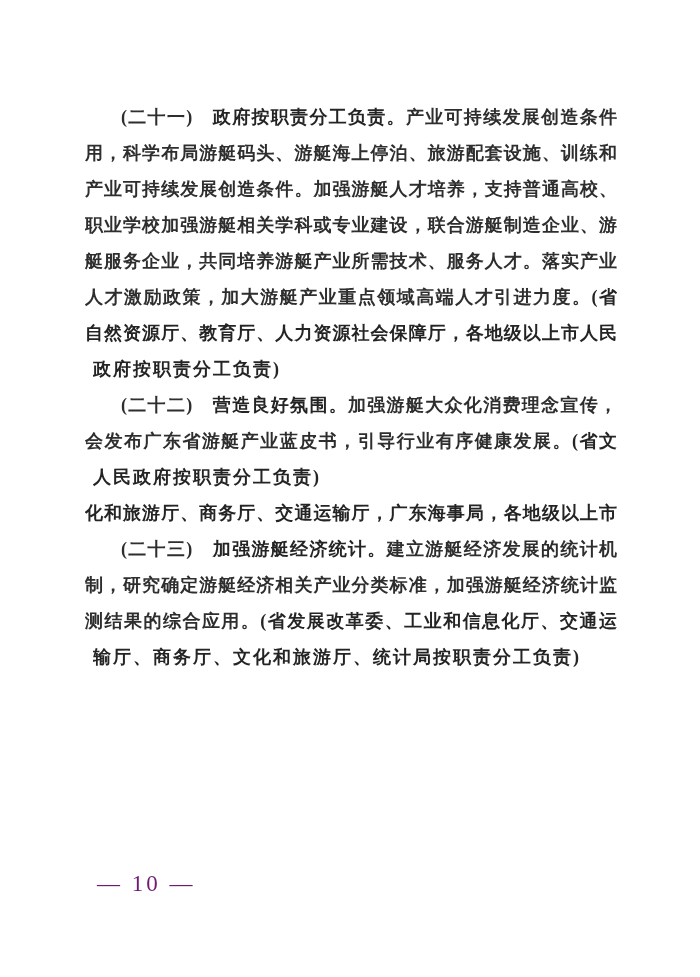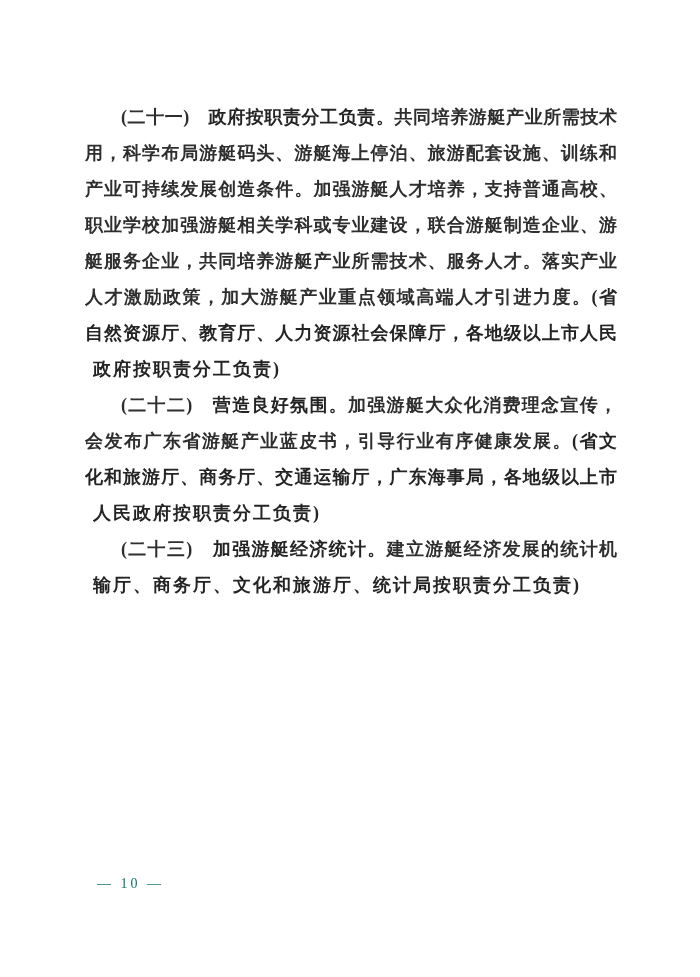--- a/index.html
+++ b/index.html
@@ -49,48 +49,50 @@
     font-weight: 700;
   }
   .seg.bold {
     font-weight: 700;
     color: #242424;
   }
   .footer {
     position: absolute;
     left: 97px;
     top: 872px;
-    font-size: 14px;
+    font-size: 23px;
     line-height: 24px;
-    color: #0f766e;
+    color: #701a75;
     letter-spacing: 3px;
   }
 </style>
 </head>
 <body>
 
 <div class="page">
   <div class="doc-body">
       <div class="paragraph">
-        <div class="line indent"><span class="seg">(二十一)　</span><span class="seg bold">政府按职责分工负责。</span><span class="seg">共同培养游艇产业所需技术</span></div>
+        <div class="line indent"><span class="seg">(二十一)　</span><span class="seg bold">政府按职责分工负责。</span><span class="seg">产业可持续发展创造条件</span></div>
         <div class="line"><span class="seg">用，科学布局游艇码头、游艇海上停泊、旅游配套设施、训练和</span></div>
         <div class="line"><span class="seg">产业可持续发展创造条件。加强游艇人才培养，支持普通高校、</span></div>
         <div class="line"><span class="seg">职业学校加强游艇相关学科或专业建设，联合游艇制造企业、游</span></div>
         <div class="line"><span class="seg">艇服务企业，共同培养游艇产业所需技术、服务人才。落实产业</span></div>
         <div class="line"><span class="seg">人才激励政策，加大游艇产业重点领域高端人才引进力度。</span><span class="seg bold">(省</span></div>
         <div class="line"><span class="seg bold">自然资源厅、教育厅、人力资源社会保障厅，各地级以上市人民</span></div>
         <div class="line last"><span class="seg bold">政府按职责分工负责)</span></div>
       </div>
       <div class="paragraph">
         <div class="line indent"><span class="seg">(二十二)　</span><span class="seg bold">营造良好氛围。</span><span class="seg">加强游艇大众化消费理念宣传，</span></div>
         <div class="line"><span class="seg">会发布广东省游艇产业蓝皮书，引导行业有序健康发展。</span><span class="seg bold">(省文</span></div>
+        <div class="line last"><span class="seg bold">人民政府按职责分工负责)</span></div>
         <div class="line"><span class="seg bold">化和旅游厅、商务厅、交通运输厅，广东海事局，各地级以上市</span></div>
-        <div class="line last"><span class="seg bold">人民政府按职责分工负责)</span></div>
       </div>
       <div class="paragraph">
         <div class="line indent"><span class="seg">(二十三)　</span><span class="seg bold">加强游艇经济统计。</span><span class="seg">建立游艇经济发展的统计机</span></div>
+        <div class="line"><span class="seg">制，研究确定游艇经济相关产业分类标准，加强游艇经济统计监</span></div>
+        <div class="line"><span class="seg">测结果的综合应用。</span><span class="seg bold">(省发展改革委、工业和信息化厅、交通运</span></div>
         <div class="line last"><span class="seg bold">输厅、商务厅、文化和旅游厅、统计局按职责分工负责)</span></div>
       </div>
     </div>
   <div class="footer">
     <span>— 10 —</span>
   </div>
 </div>
 
 </body></html>

